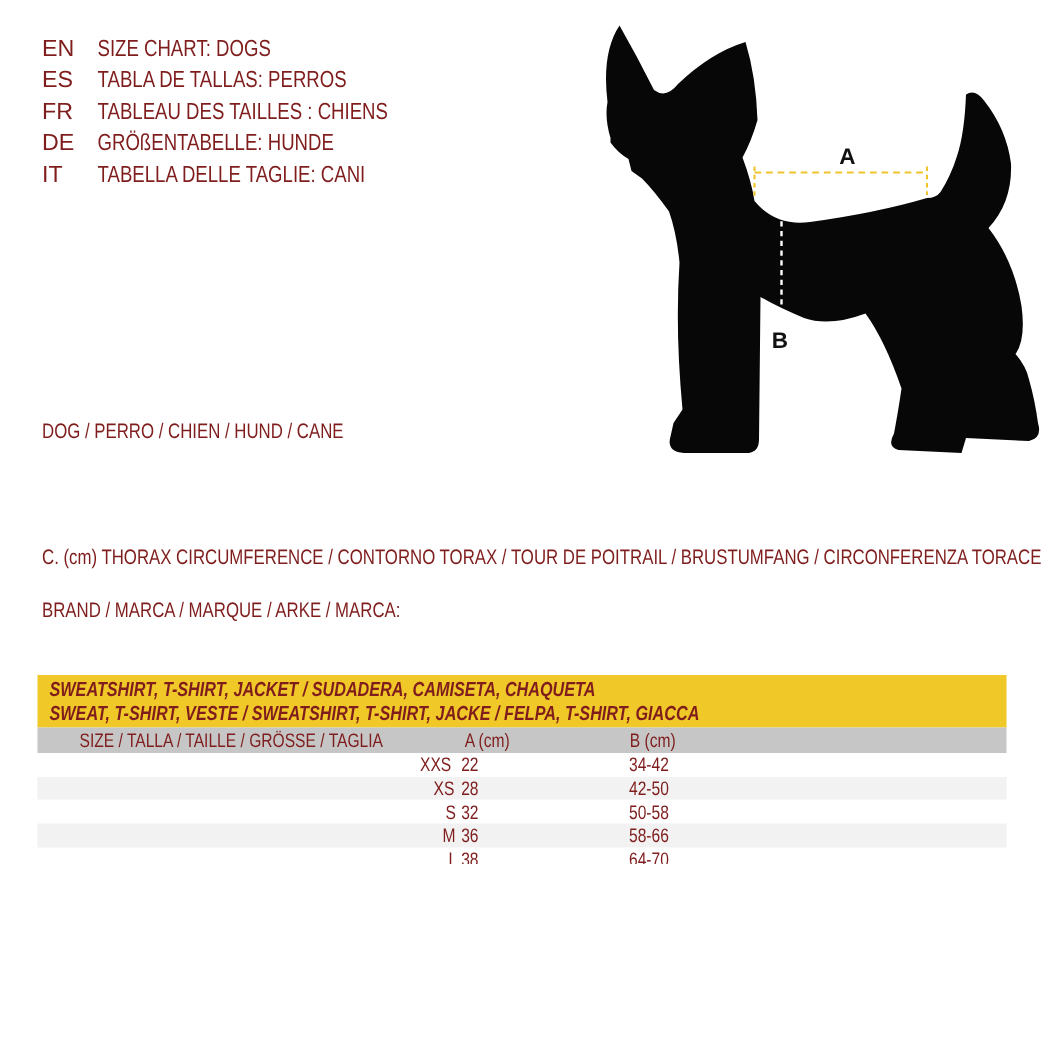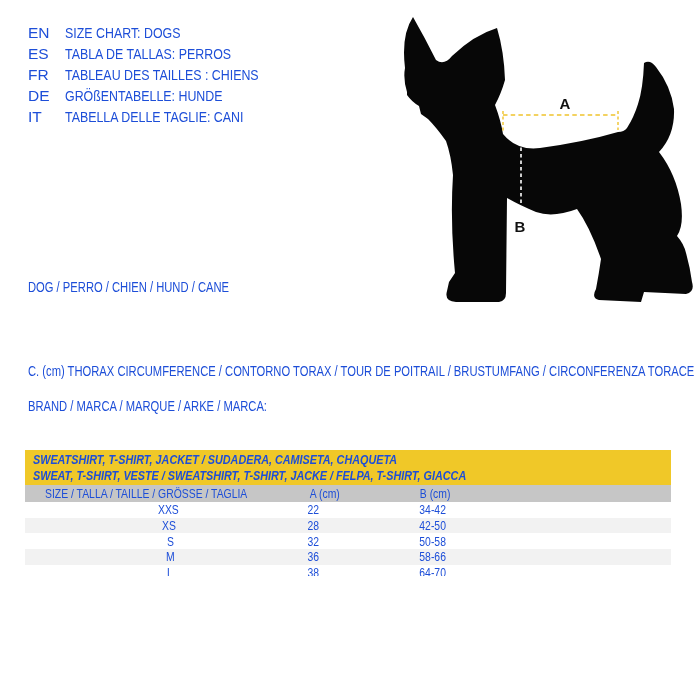--- a/index.html
+++ b/index.html
@@ -1,19 +1,19 @@
 <!DOCTYPE html>
 <html><head>
 <meta charset="utf-8">
 <style>
   * { margin:0; padding:0; box-sizing:border-box; }
   html,body { background:#ffffff; }
   .canvas {
     position:relative; width:700px; height:576px; background:#fff;
-    font-family:"Liberation Sans","DejaVu Sans",sans-serif; color:#1d4ed8;
+    font-family:"Liberation Sans","DejaVu Sans",sans-serif; color:#7f1d1d;
     overflow:hidden;
   }
   
   .cond  { display:inline-block; transform:scaleX(0.8);  transform-origin:0 50%;   white-space:nowrap; }
   .condc { display:inline-block; transform:scaleX(0.8);  transform-origin:50% 50%; white-space:nowrap; }
 
   
   .lang-block { position:absolute; left:28px; top:23px; }
   .lang-row  { display:flex; align-items:center; height:20.8px; font-size:15.5px; font-weight:500; }
   .lang-code { width:37px; flex:none; }
@@ -28,21 +28,21 @@
   .m1 { top:343px; }
   .m2 { top:363px; }
   .brand { top:398px; }
 
   
   .size-table { position:absolute; left:25px; top:450px; width:646px; }
   .t-title { padding:2px 0 2px 8px; font-weight:bold; font-size:13.5px; line-height:15.5px; }
   .t-row  { display:grid; grid-template-columns:281px 110px 110px 1fr; align-items:center; font-size:13px; }
   .t-head { height:17px; }
   .t-body .t-row { height:15.7px; }
-  .c-size { padding-left:11px; text-align:center; }
+  .c-size { padding-left:11px; text-align:right; }
   .c-a, .c-b { text-align:left; }
 </style>
 </head>
 <body>
 
 <div class="canvas">
 
   <div class="lang-block">
 
       <div class="lang-row">

